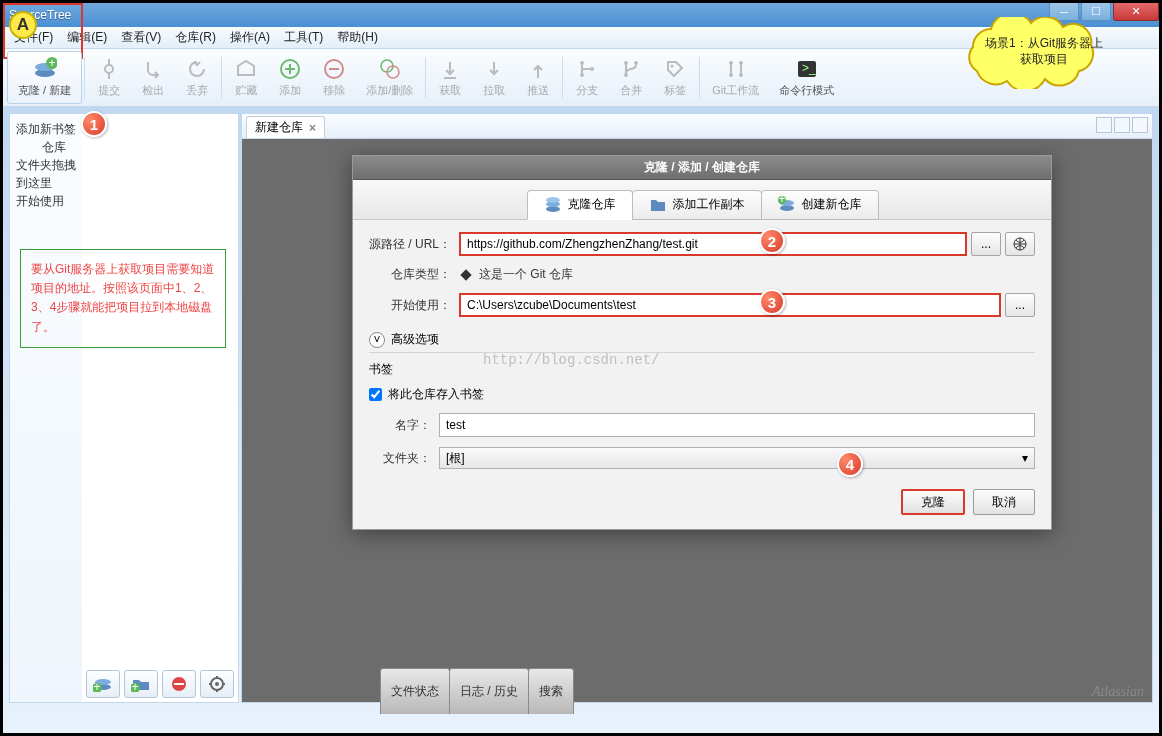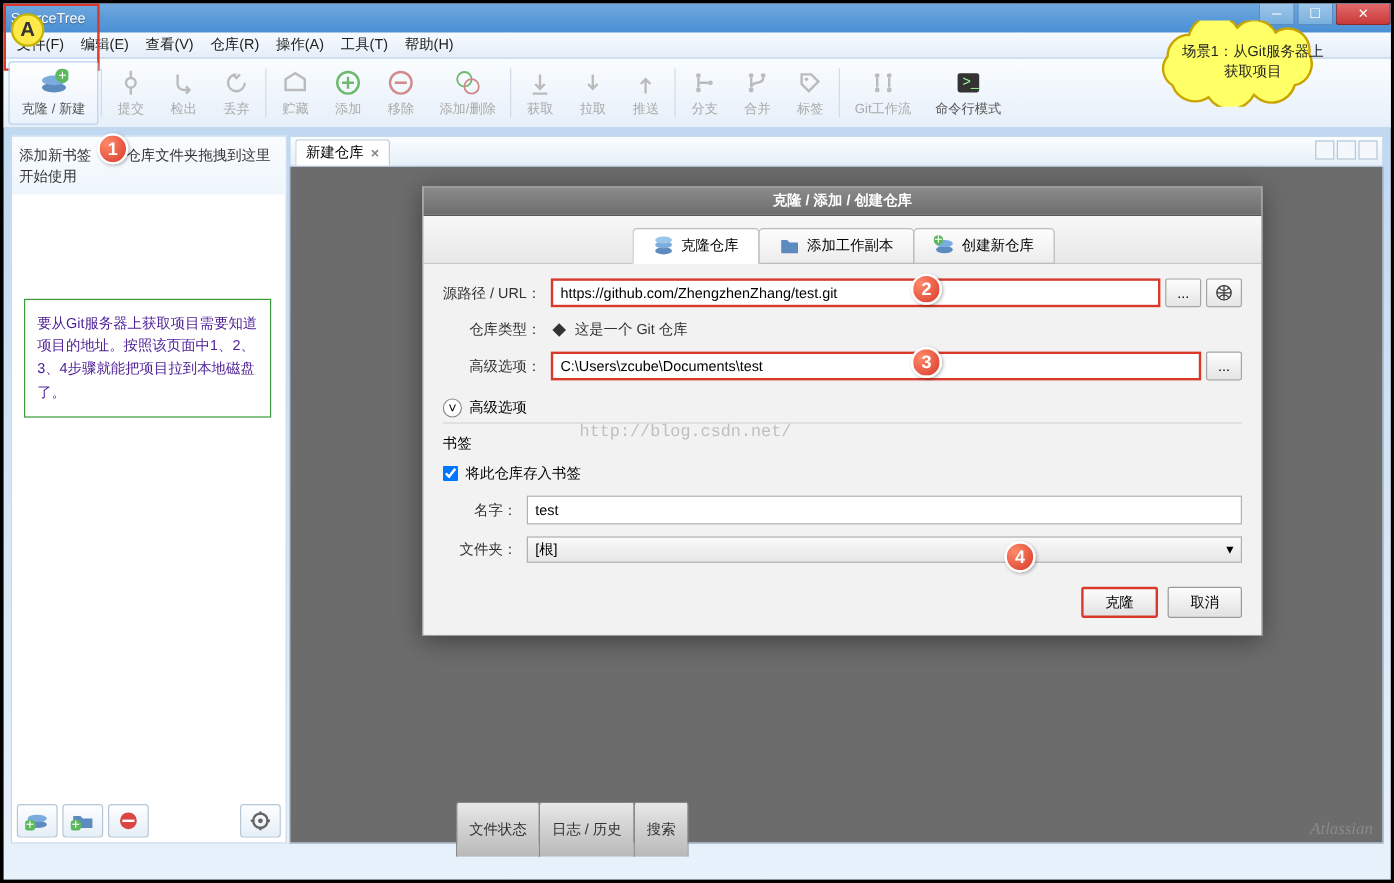--- a/index.html
+++ b/index.html
@@ -21,24 +21,24 @@
 .tb-item { display: flex; flex-direction: column; align-items: center; justify-content: center; padding: 0 10px; color: #555; cursor: default; position: relative; }
 .tb-item.active { border: 1px solid #b8d2ed; background: linear-gradient(to bottom, #fff, #eaf2fc); border-radius: 3px; }
 .tb-item.disabled { color: #aaa; }
 .tb-item .tb-icon { width: 24px; height: 24px; margin-bottom: 2px; display: flex; align-items: center; justify-content: center; }
 .tb-item .tb-label { font-size: 11px; }
 .tb-sep { width: 1px; background: #d0dce8; margin: 6px 2px; }
 .red-box-1 { position: absolute; top: 0; left: 0; width: 80px; height: 56px; border: 2px solid #d8392b; pointer-events: none; }
 
 .content-row { position: absolute; top: 110px; bottom: 30px; left: 6px; right: 6px; display: flex; }
 
-.sidebar { width: 230px; background: #fff; border: 1px solid #c5d7eb; display: flex; flex-direction: column; position: relative; }
+.sidebar { width: 230px; background: #fff; border: 1px solid #c5d7eb; display: flex; flex-direction: row; position: relative; }
 .sidebar-head { padding: 6px; background: linear-gradient(to bottom, #fafdff, #eef5fc); color: #333; line-height: 1.5; }
 .sidebar-head .hint { color: #333; }
-.note-box { position: absolute; top: 135px; left: 10px; width: 206px; border: 1px solid #3b9b3b; padding: 10px; color: #4c1d95; line-height: 1.6; }
+.note-box { position: absolute; top: 135px; left: 10px; width: 206px; border: 1px solid #3b9b3b; padding: 10px; color: #ef4444; line-height: 1.6; }
 .sidebar-bottom { margin-top: auto; padding: 4px; display: flex; gap: 4px; }
 .sb-btn { width: 34px; height: 28px; border: 1px solid #b5c6d8; background: linear-gradient(to bottom, #fdfeff, #e6eef7); border-radius: 3px; display: flex; align-items: center; justify-content: center; }
 .sb-btn.sett { margin-left: auto; }
 
 .main-area { flex: 1; display: flex; flex-direction: column; margin-left: 2px; }
 .tabs-row { height: 26px; background: linear-gradient(to bottom, #fafdff, #e6eff9); border: 1px solid #c5d7eb; display: flex; align-items: flex-end; padding: 0 4px; position: relative; }
 .doc-tab { height: 22px; background: #fff; border: 1px solid #c0cede; border-bottom: none; border-radius: 3px 3px 0 0; padding: 1px 8px; display: flex; align-items: center; gap: 6px; margin-top: 32px; }
 .doc-tab .x { color: #888; font-weight: bold; }
 .tabs-row .right-icons { position: absolute; right: 4px; top: 3px; display: flex; gap: 2px; }
 .mini-btn { width: 16px; height: 16px; border: 1px solid #b5c6d8; background: #f4f8fc; }
@@ -364,21 +364,21 @@
             <div class="form-row">
               <div class="lbl">仓库类型：</div>
               <div class="rtype">
                   <svg width="14" height="14">
                     <rect x="3" y="3" width="8" height="8" transform="rotate(45 7 7)" fill="#333"></rect>
                   </svg>
                   <span>这是一个 Git 仓库</span>
                 </div>
             </div>
             <div class="form-row" style="position:relative">
-              <div class="lbl">高级选项：</div>
+              <div class="lbl">开始使用：</div>
               <div class="txt redb">
                   <span>C:\Users\zcube\Documents\test</span>
                 </div>
               <div class="btn-s">...</div>
               <div class="badge" style="left:390px; top:-4px">3</div>
             </div>
             <div class="adv-row">
               <span class="adv-circ">˅</span>
               <span>高级选项</span>
             </div>

